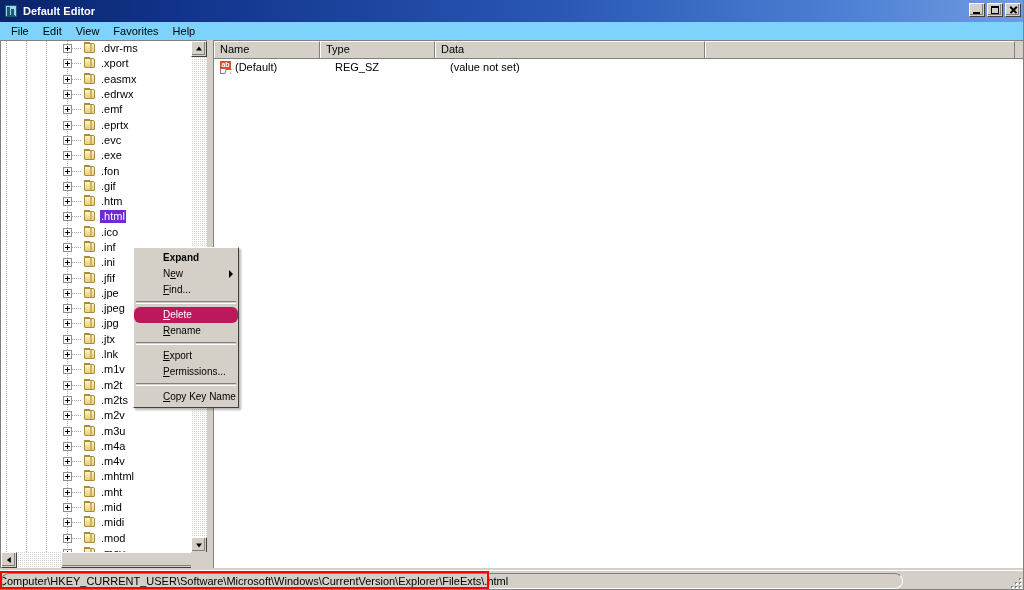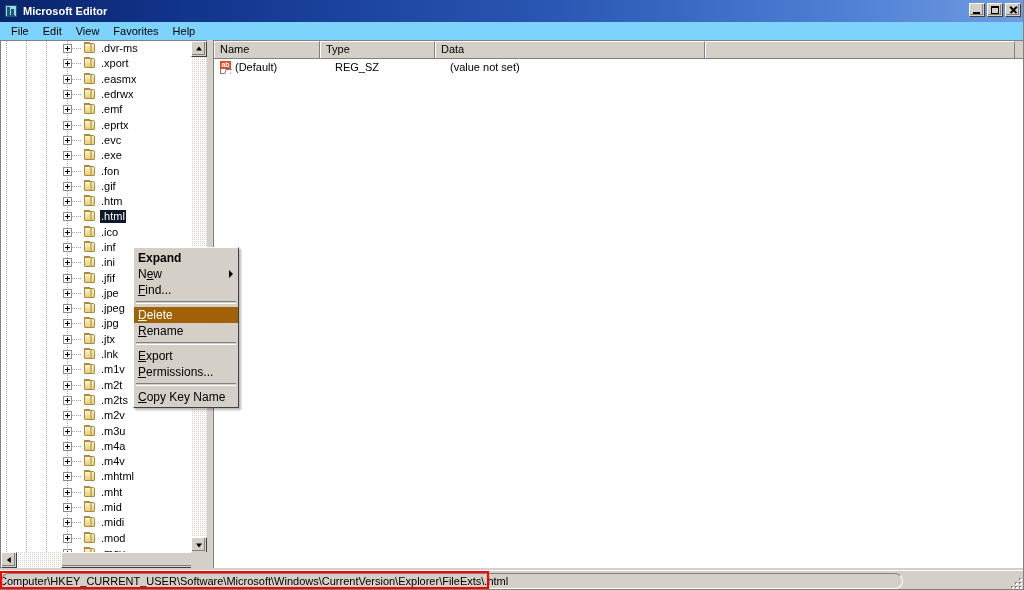--- a/index.html
+++ b/index.html
@@ -233,21 +233,21 @@
   }
 
   .tlabel {
     font-size: 11px;
     color: #000;
     margin-left: 2px;
     padding: 0 1px;
     line-height: 13px;
   }
   .trow.selected .tlabel {
-    background: #0f172a;
+    background: #6d28d9;
     color: #ffffff;
   }
 
   
   .tguides {
     position: absolute;
     left: 0; top: 0;
     width: 190px; height: 512px;
     pointer-events: none;
   }
@@ -449,31 +449,32 @@
     border-bottom: 1px solid #404040;
     box-sizing: border-box;
     padding: 2px 0;
     z-index: 50;
     box-shadow: 2px 2px 2px rgba(0,0,0,0.28);
   }
   .ctx-item {
     position: relative;
     height: 16px;
     line-height: 16px;
-    font-size: 12px;
+    font-size: 10px;
     color: #000;
-    padding-left: 4px;
+    padding-left: 29px;
     padding-right: 14px;
     cursor: default;
     white-space: nowrap;
   }
   .ctx-item.bold { font-weight: bold; }
   .ctx-item.highlight {
-    background: #a16207;
+    background: #be185d;
     color: #ffffff;
+    border-radius: 6px;
   }
   .ctx-item .u { text-decoration: underline; }
   .ctx-sep {
     height: 1px;
     margin: 3px 2px 3px 2px;
     border-top: 1px solid #808080;
     border-bottom: 1px solid #ffffff;
   }
   .ctx-sub {
     position: absolute;
@@ -556,21 +557,21 @@
 
 <div id="app">
 
   <div class="titlebar">
     <div class="title-icon">
       <div class="ti-body"></div>
       <div class="ti-bar1"></div>
       <div class="ti-bar2"></div>
       <div class="ti-bar3"></div>
     </div>
-    <div class="title-text">Microsoft Editor</div>
+    <div class="title-text">Default Editor</div>
     <div class="title-buttons">
       <div class="tbtn min" title="Minimize">
           <span class="g-min"></span>
         </div>
       <div class="tbtn max" title="Maximize">
           <span class="g-max"></span>
         </div>
       <div class="tbtn close" title="Close">
           <span class="g-c1"></span>
           <span class="g-c2"></span>

